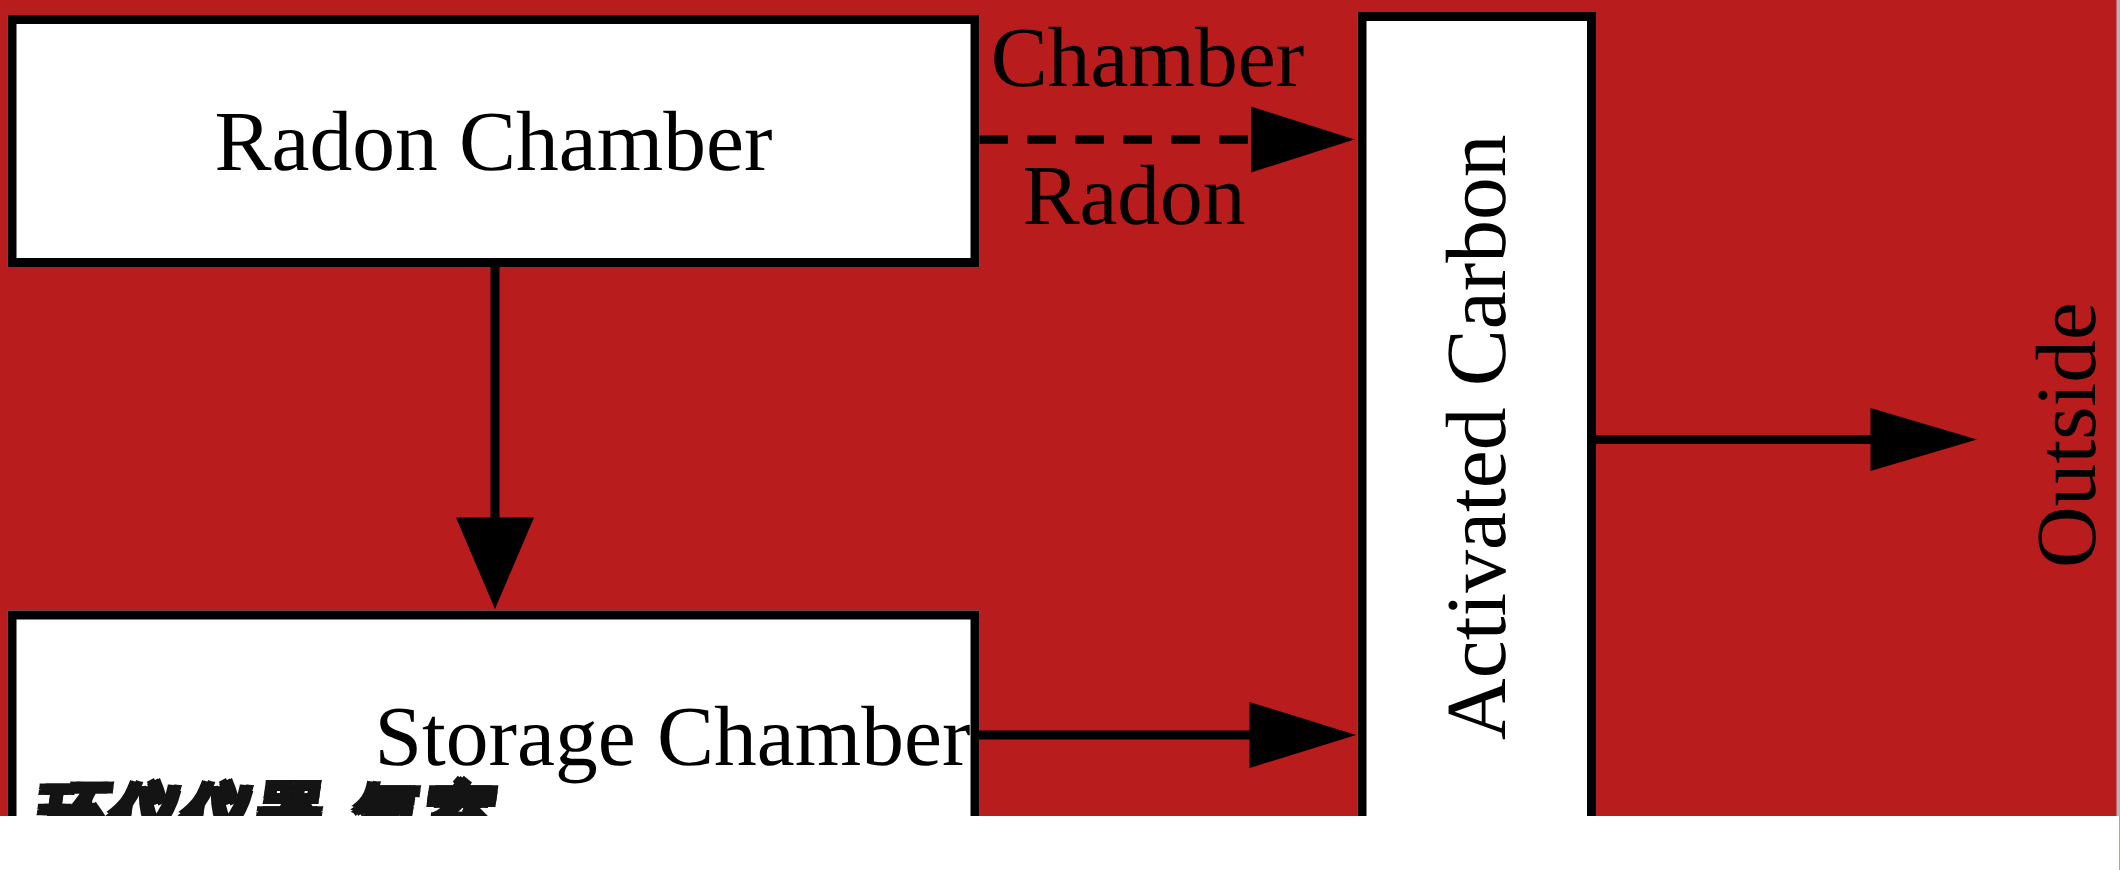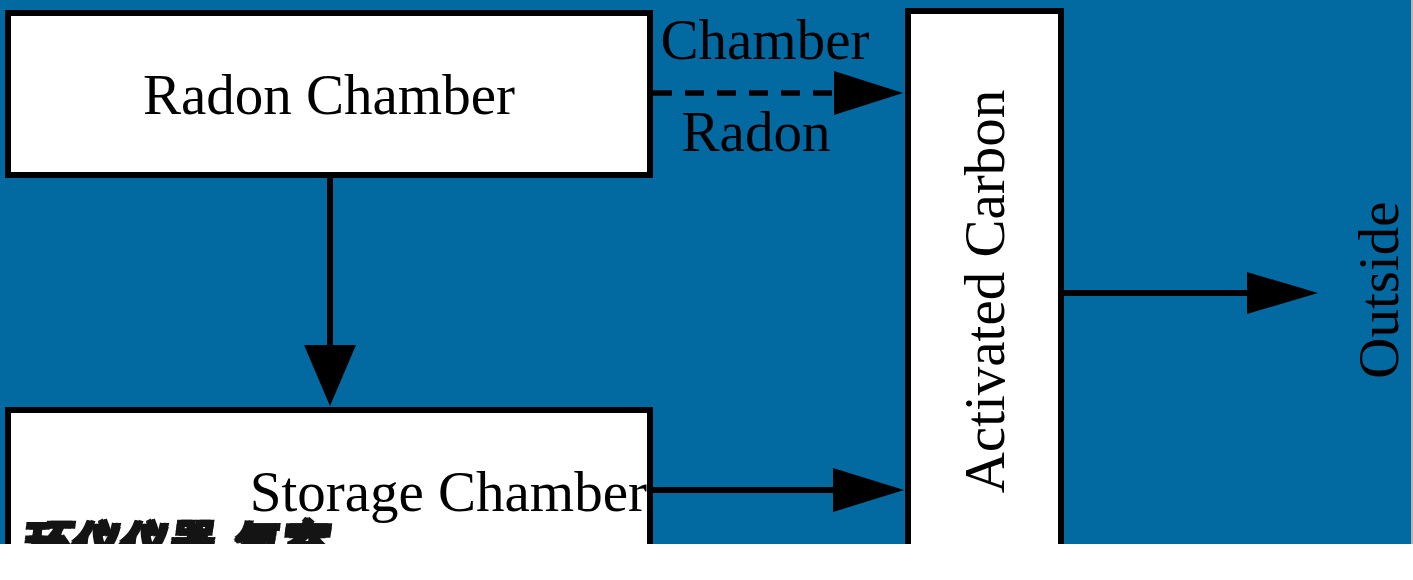--- a/index.html
+++ b/index.html
@@ -4,21 +4,21 @@
 <style>
   html, body {
     margin: 0;
     padding: 0;
     background: #ffffff;
   }
   .canvas {
     position: relative;
     width: 1413px;
     height: 544px;
-    background: #0369a1;
+    background: #b91c1c;
     border-right: 2px solid #b5b5b5;
     box-sizing: border-box;
     overflow: hidden;
     font-family: "Liberation Serif", "DejaVu Serif", serif;
     color: #000;
   }
   .box {
     position: absolute;
     border: 6px solid #000;
     background: #ffffff;

